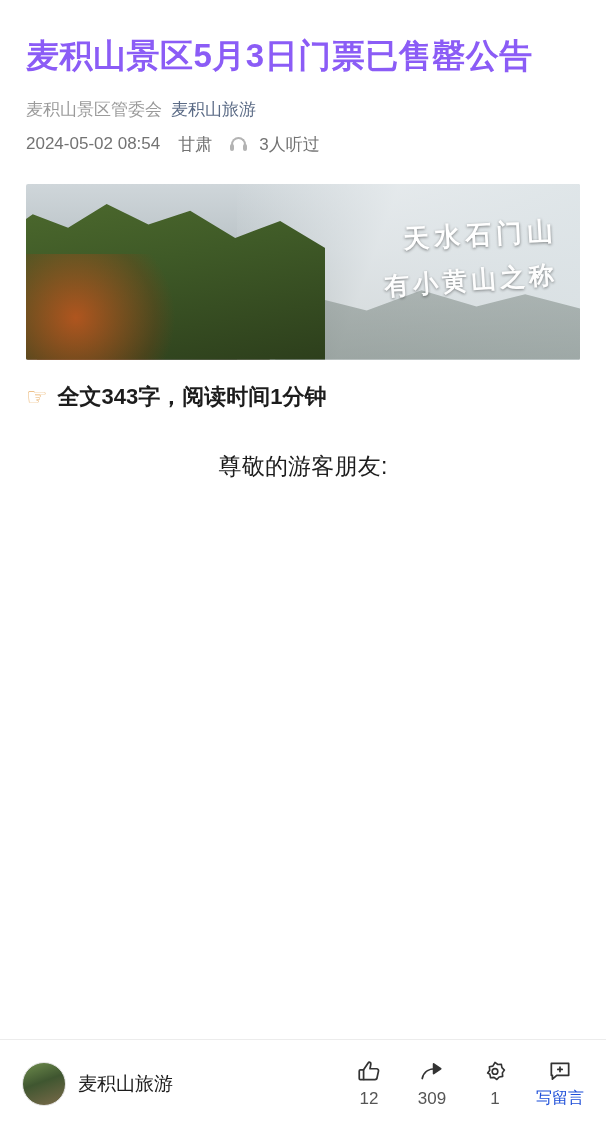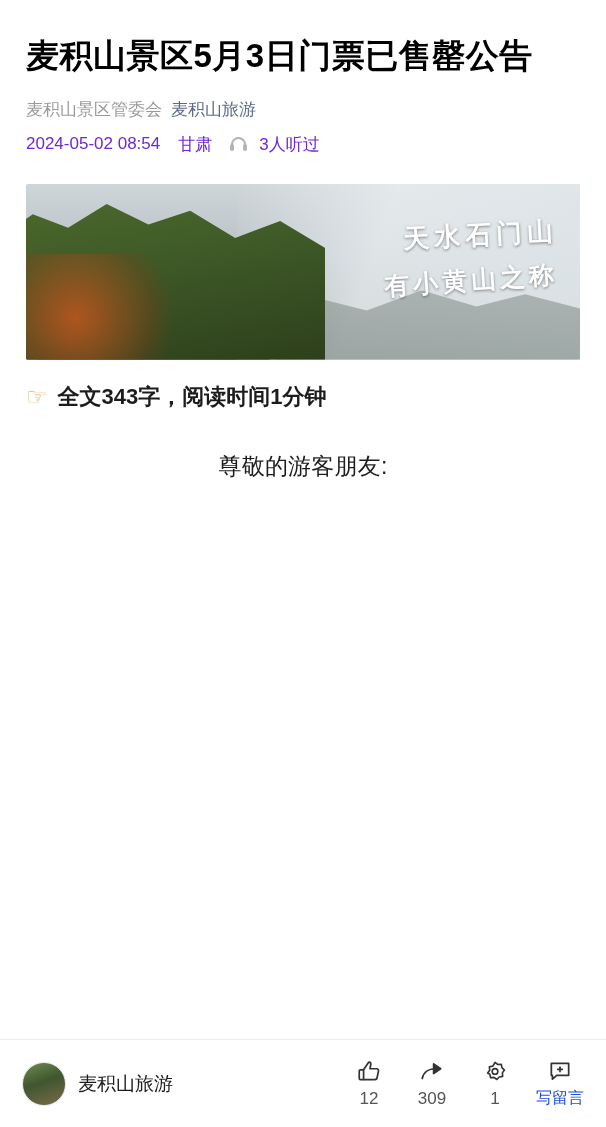--- a/index.html
+++ b/index.html
@@ -24,40 +24,40 @@
   .article {
     flex: 1 1 auto;
     padding: 26px 26px 0 26px;
     overflow: hidden;
   }
   .title {
     font-size: 33px;
     font-weight: bold;
     line-height: 1.32;
     letter-spacing: 0.5px;
-    color: #000000;
+    color: #8b5cf6;
     margin: 8px 0 20px 0;
   }
   .byline {
     font-size: 17px;
     color: #9b9b9b;
     margin-bottom: 12px;
     display: flex;
     align-items: center;
     gap: 9px;
   }
   .byline .account {
     color: #9b9b9b;
   }
   .byline .brand {
     color: #5b6b86;
   }
   .meta {
     font-size: 17px;
-    color: #6d28d9;
+    color: #737373;
     display: flex;
     align-items: center;
     gap: 18px;
     margin-bottom: 28px;
   }
   .meta .listen {
     display: flex;
     align-items: center;
     gap: 12px;
   }

